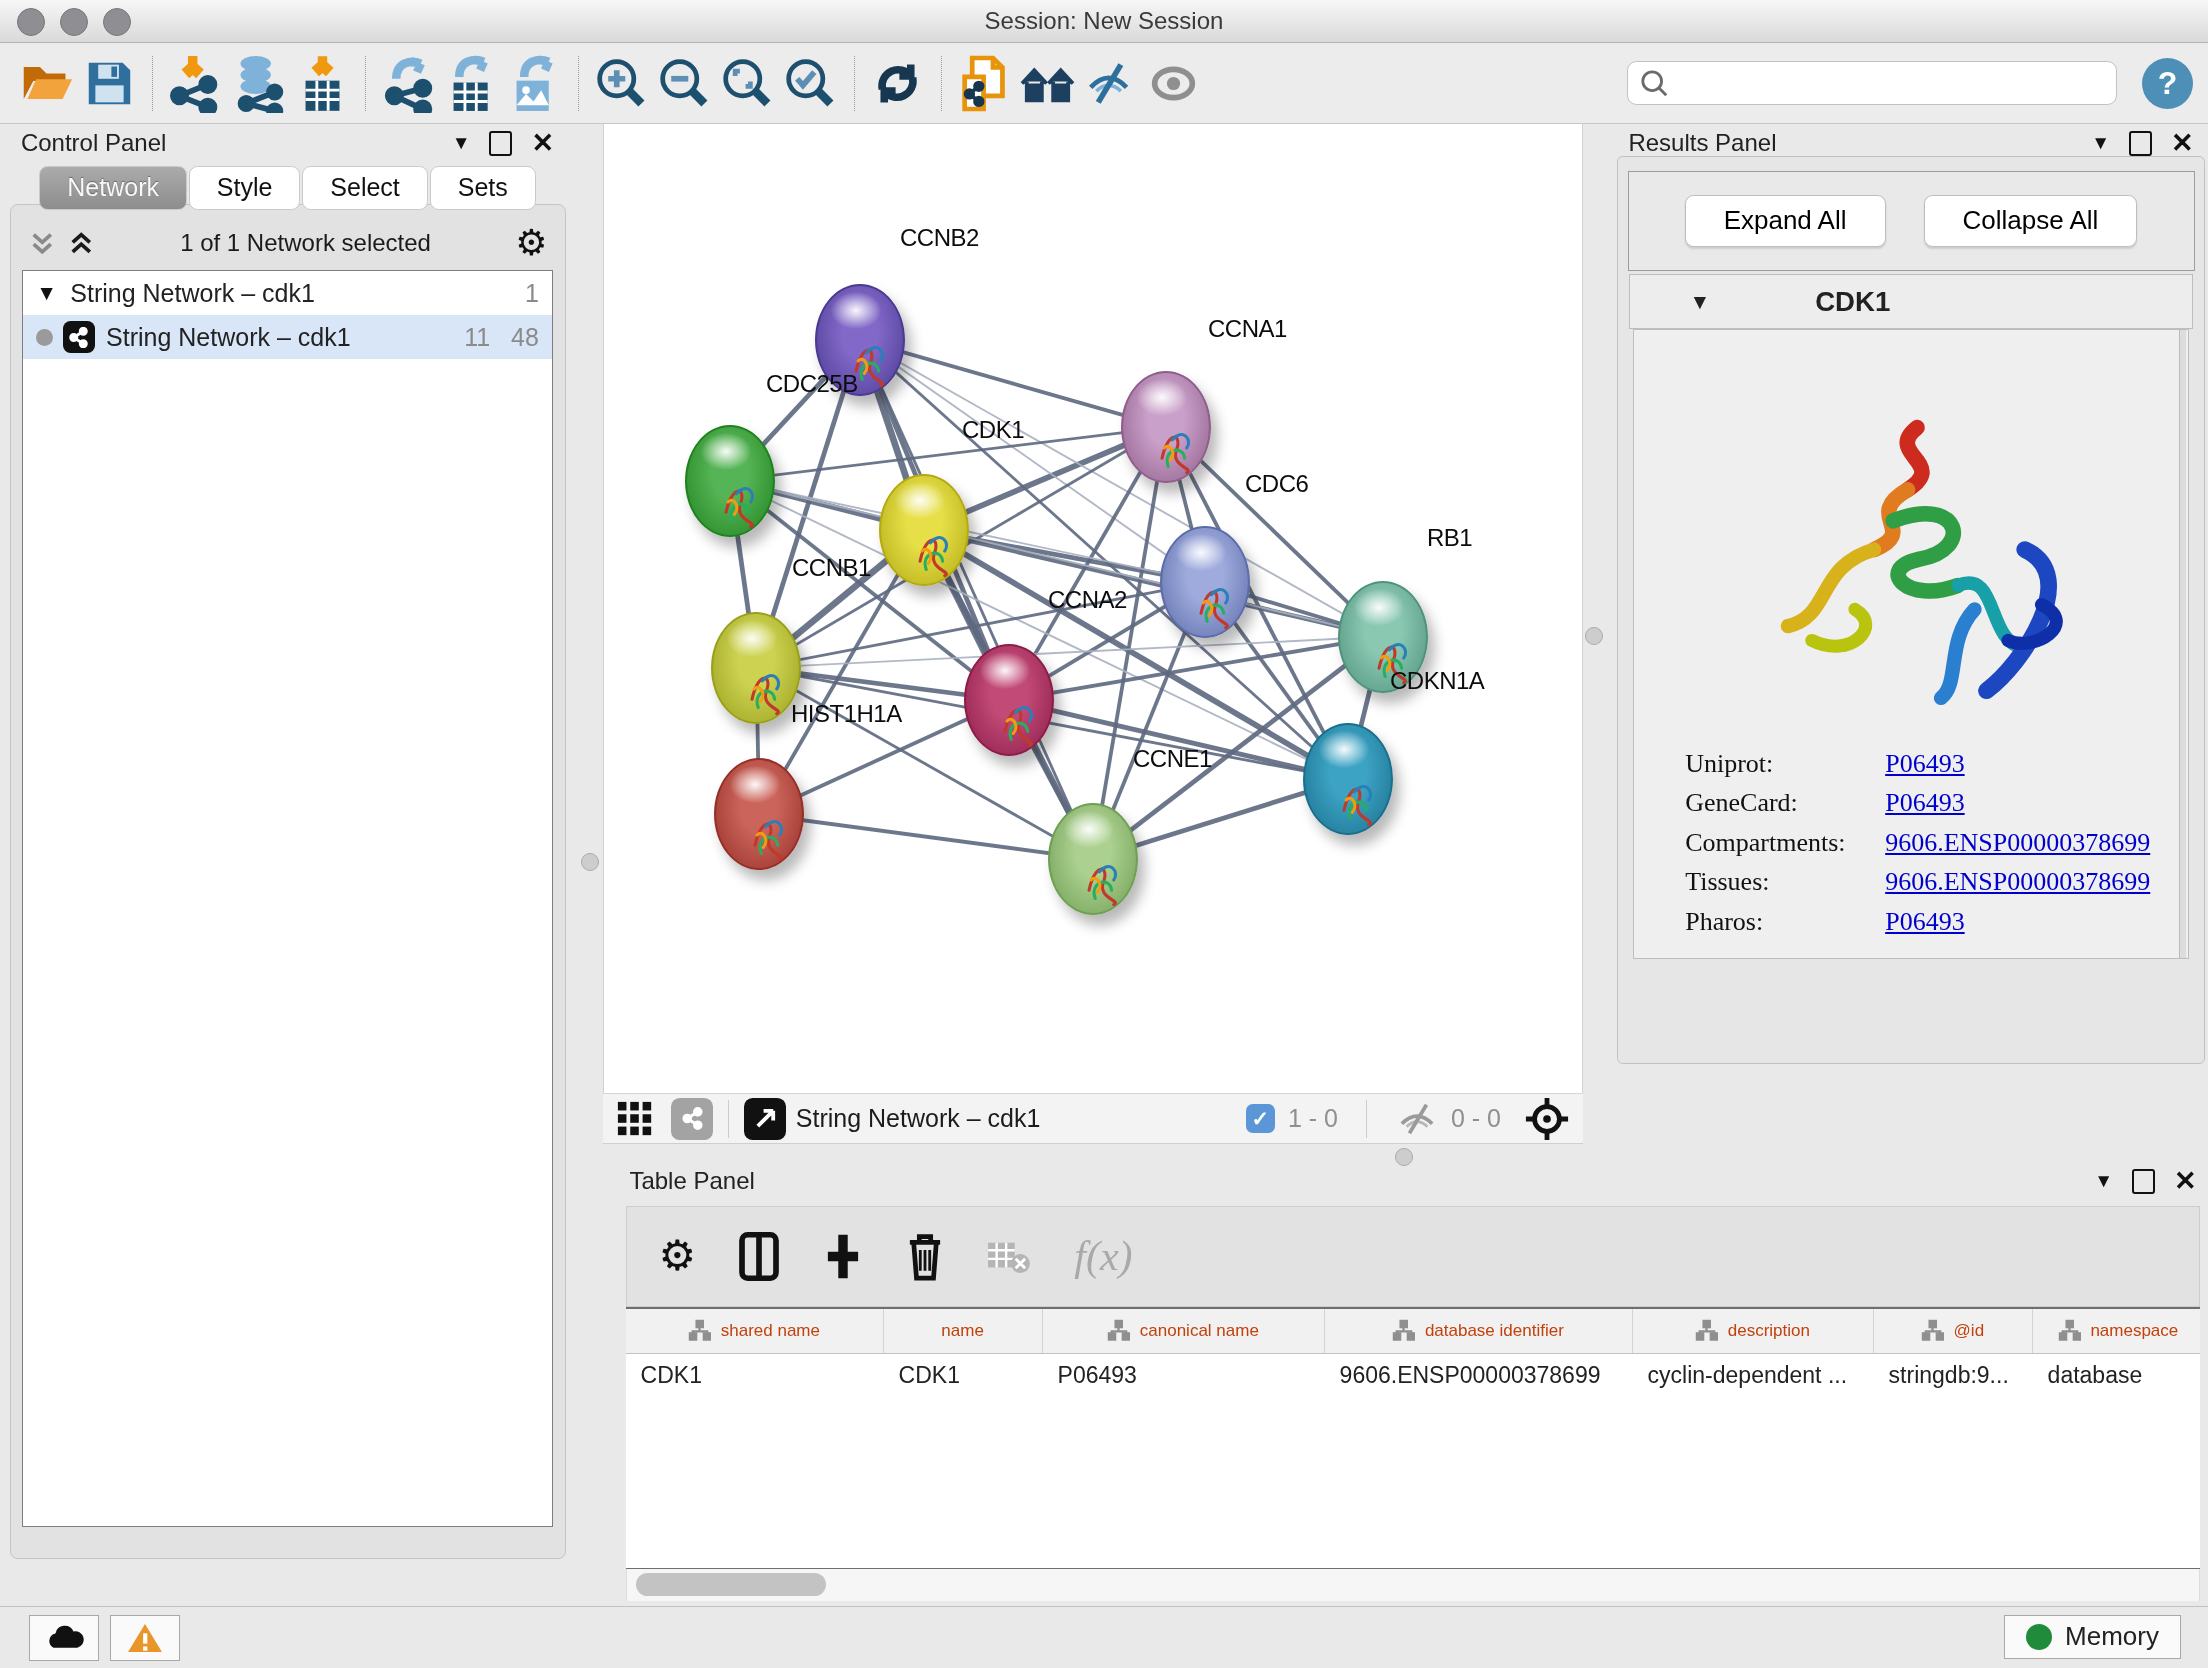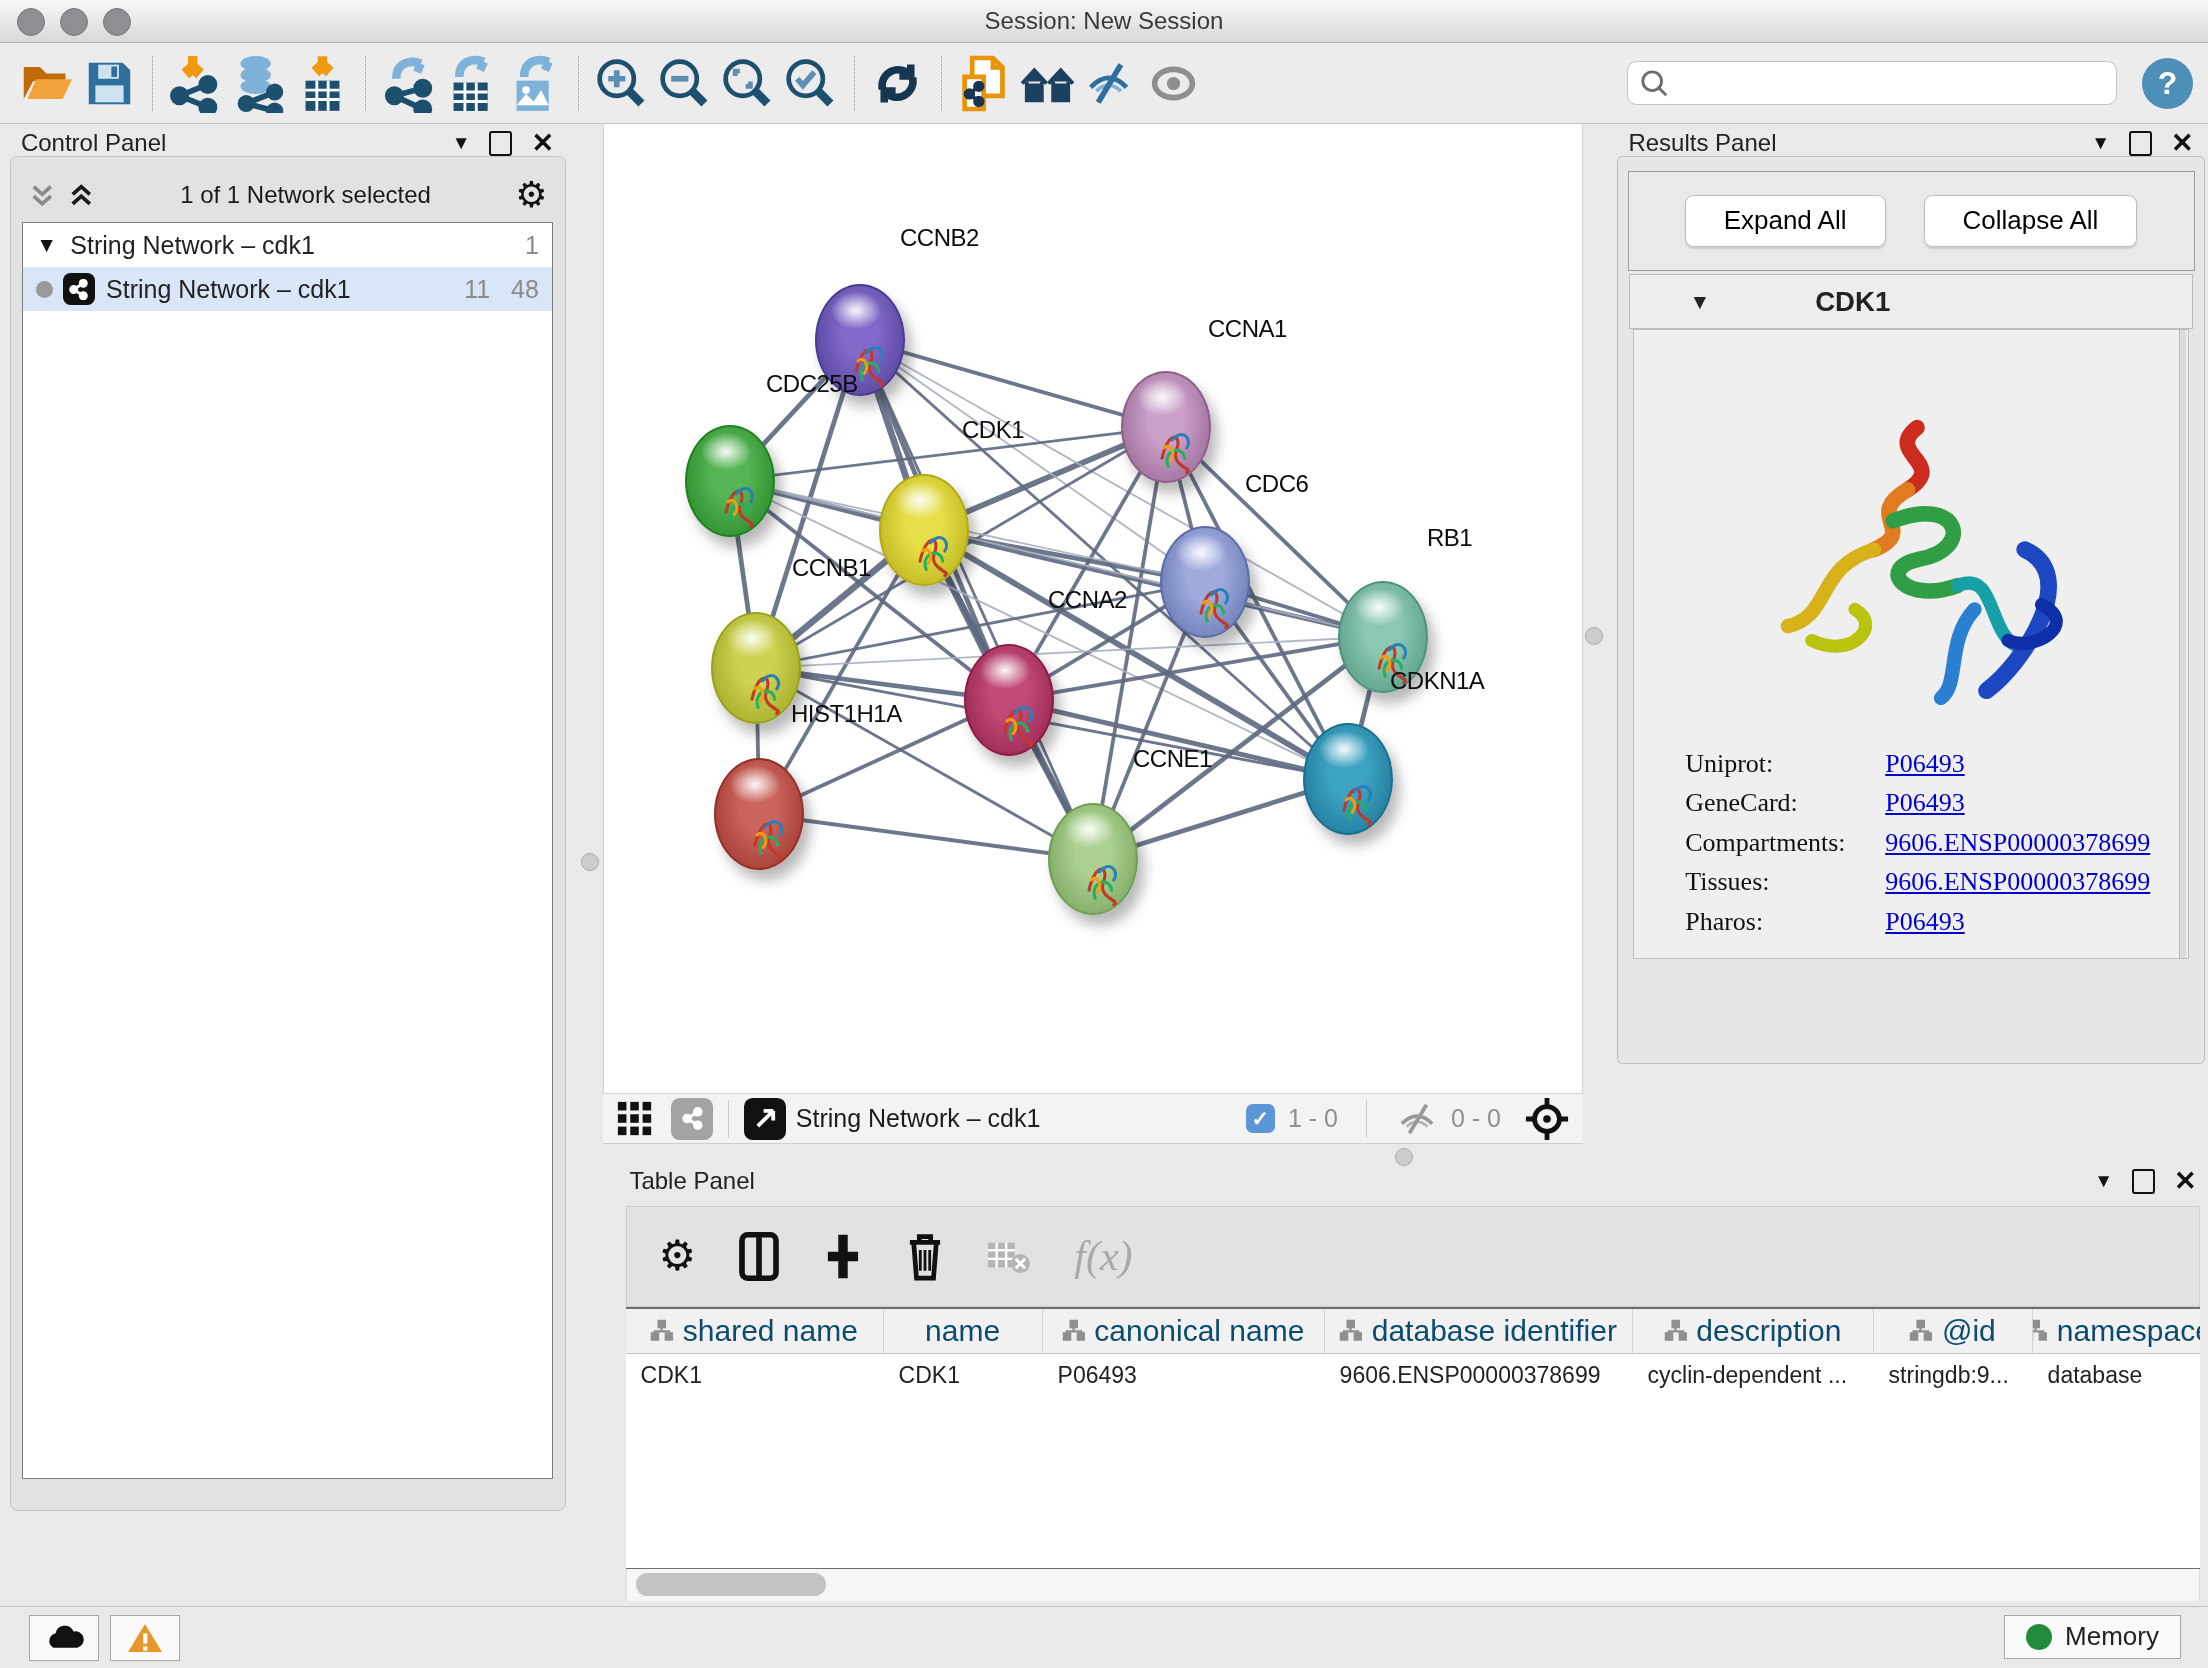--- a/index.html
+++ b/index.html
@@ -94,21 +94,21 @@
   .rp-scroll{position:absolute;right:1.9px;top:0;width:5.7px;height:100%;background:#dcdcdc;border-left:1px solid #bbb;}
   
   .table-panel{position:absolute;left:618px;top:1162px;width:1590px;height:445px;}
   .tp-toolbar{margin:5.7px 7.6px 0 7.6px;background:#e2e2e2;border:1px solid #cdcdcd;height:99px;
               display:flex;align-items:center;gap:42px;padding-left:32px;}
   .tp-toolbar .gear{font-size:42px;}
   .fx{font-family:"Liberation Serif",serif;font-style:italic;font-size:42px;color:#a9a9a9;}
   .grid-wrap{margin:0 7.6px;border-top:2.9px solid #6e6e6e;border-bottom:1.9px solid #6e6e6e;background:#fff;height:259px;overflow:hidden;}
   .grid-header{display:flex;background:#f1f1f1;border-bottom:1px solid #c2c2c2;height:44px;}
   .gh-cell{display:flex;align-items:center;justify-content:center;gap:9.5px;border-right:1px solid #d4d4d4;
-           font-size:30px;color:#0c4a6e;box-sizing:border-box;overflow:hidden;white-space:nowrap;flex:none;}
+           font-size:17px;color:#c2410c;box-sizing:border-box;overflow:hidden;white-space:nowrap;flex:none;}
   .grid-row{display:flex;height:44px;background:#fff;}
   .gr-cell{display:flex;align-items:center;padding-left:15px;font-size:23px;box-sizing:border-box;
            overflow:hidden;white-space:nowrap;flex:none;}
   .h-scroll{margin:0 7.6px;height:32px;background:#f6f6f6;border-left:1px solid #ddd;border-right:1px solid #ddd;position:relative;}
   .h-thumb{position:absolute;left:9.5px;top:4.8px;width:190px;height:23px;background:#c3c3c3;border-radius:12.4px;}
   .tp-tabs{display:flex;justify-content:center;margin-top:13.3px;gap:1.9px;}
   .tp-tab{padding:7.6px 28.5px;background:#fff;border:1px solid #cccccc;border-radius:8.6px;font-size:26px;}
   .tp-tab.active{background:linear-gradient(#ababab,#8d8d8d);color:#f6f6f6;text-shadow:0 -1px 1px #666;}
   
   .status-bar{position:absolute;left:0;bottom:0;width:100%;height:61px;background:#e9e9e9;border-top:1px solid #c2c2c2;}
@@ -291,20 +291,26 @@
 
 <div class="control-panel">
   <div class="panel-head">
     <span class="panel-title">Control Panel</span>
     <span class="panel-ctrl">
       <span class="pc-collapse">▼</span>
       <span class="pc-float"></span>
       <span class="pc-close">✕</span>
     </span>
   </div>
+  <div class="cp-tabs">
+      <div class="cp-tab active">Network</div>
+      <div class="cp-tab">Style</div>
+      <div class="cp-tab">Select</div>
+      <div class="cp-tab">Sets</div>
+    </div>
   <div class="cp-box">
     <div class="tree-header">
       <svg width="28.5" height="28.5" viewBox="0 0 30 30">
           <path d="M6 6 l9 8 9-8 M6 16 l9 8 9-8" fill="none" stroke="#8a8a8a" stroke-width="4"></path>
         </svg>
       <svg width="28.5" height="28.5" style="margin-left:11.4px;" viewBox="0 0 30 30">
           <path d="M6 14 l9-8 9 8 M6 24 l9-8 9 8" fill="none" stroke="#1a1a1a" stroke-width="4"></path>
         </svg>
       <span class="status">1 of 1 Network selected</span>
       <span class="gear">⚙</span>

